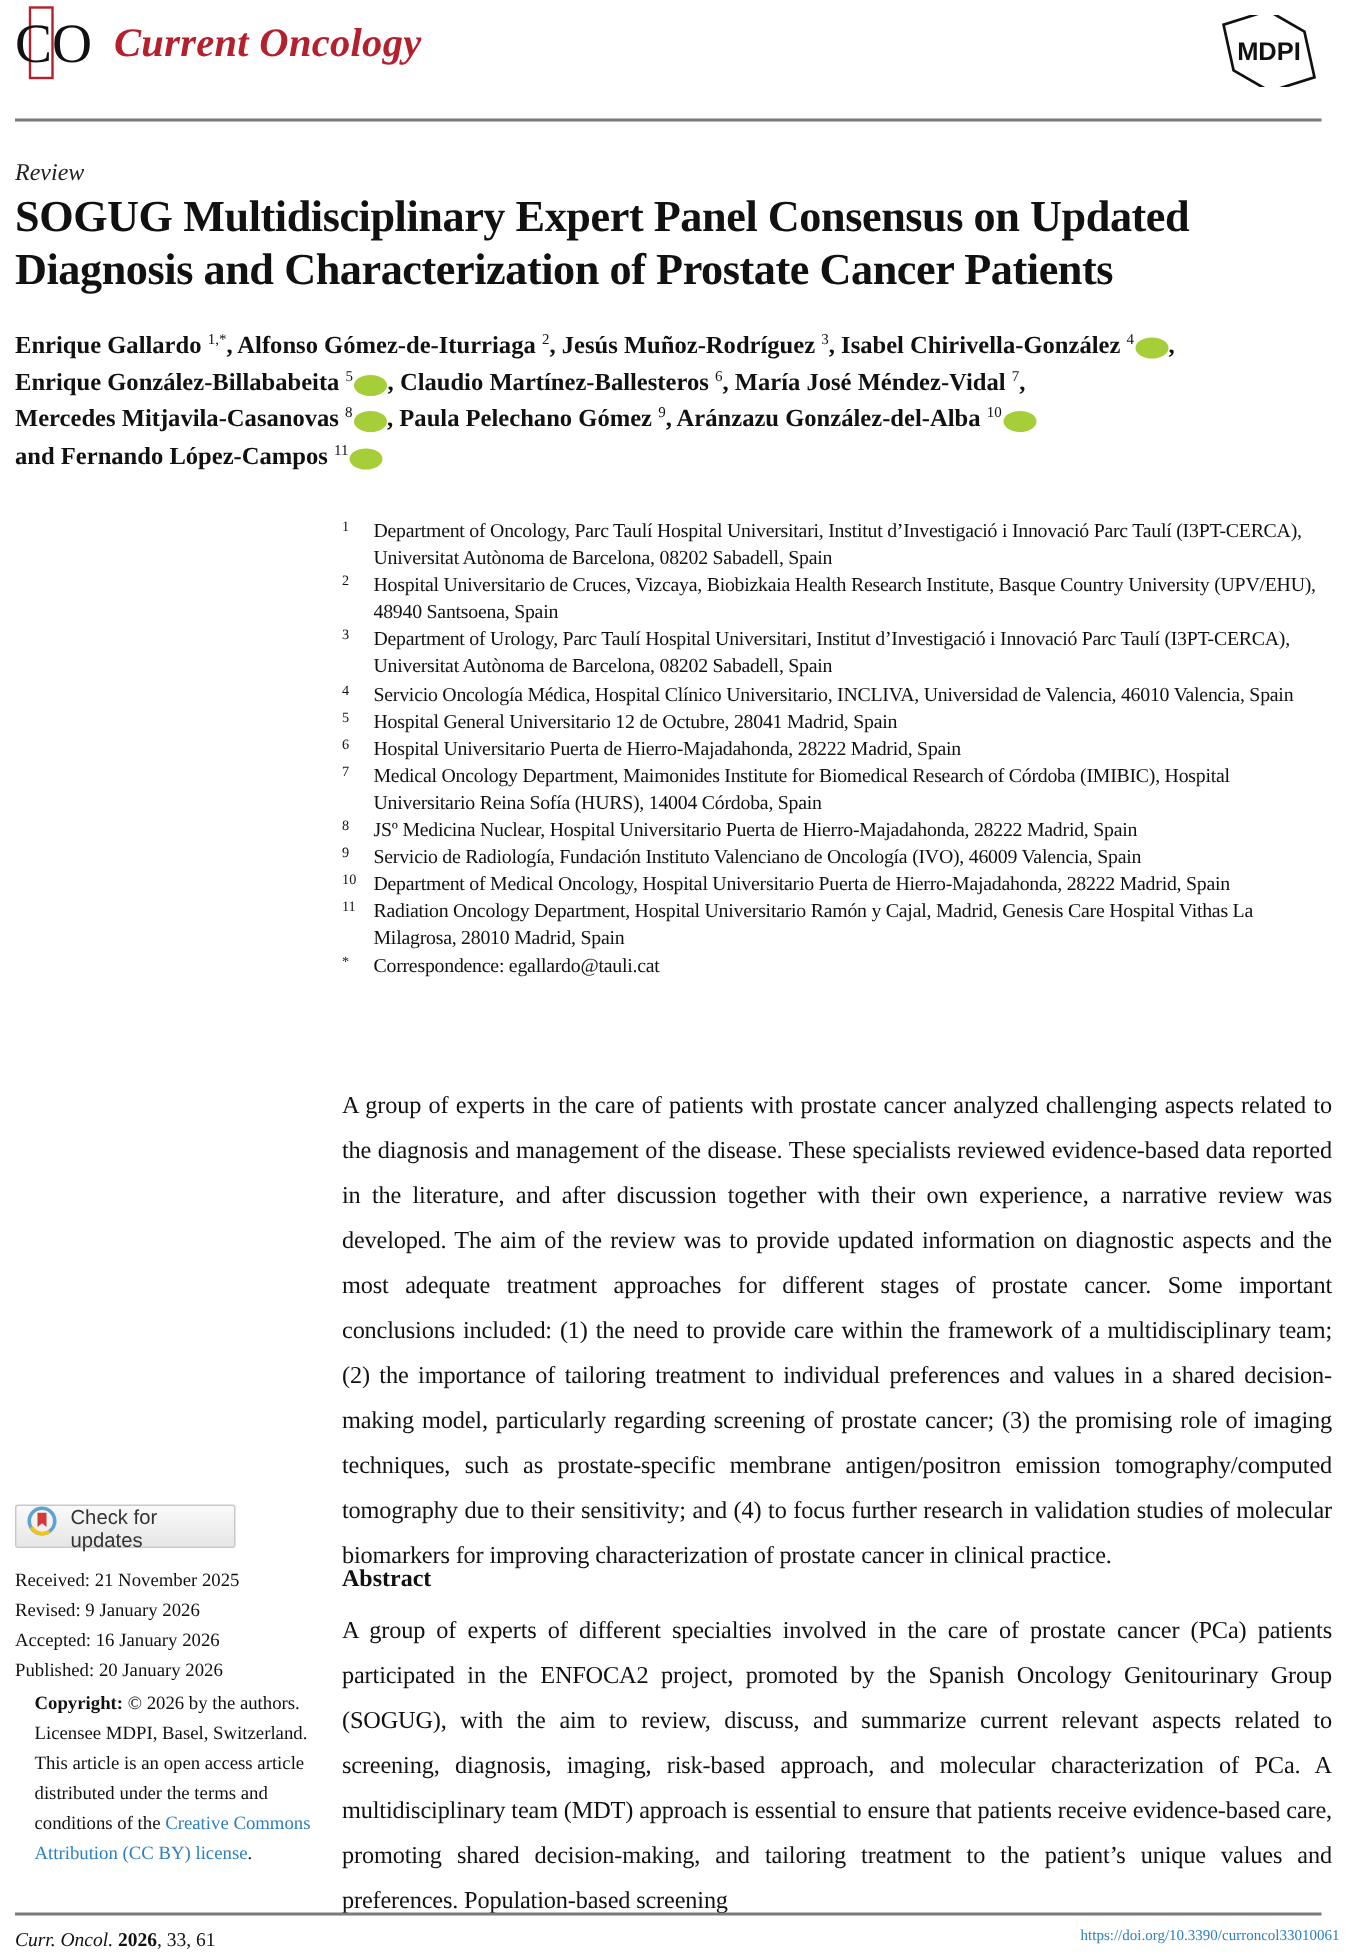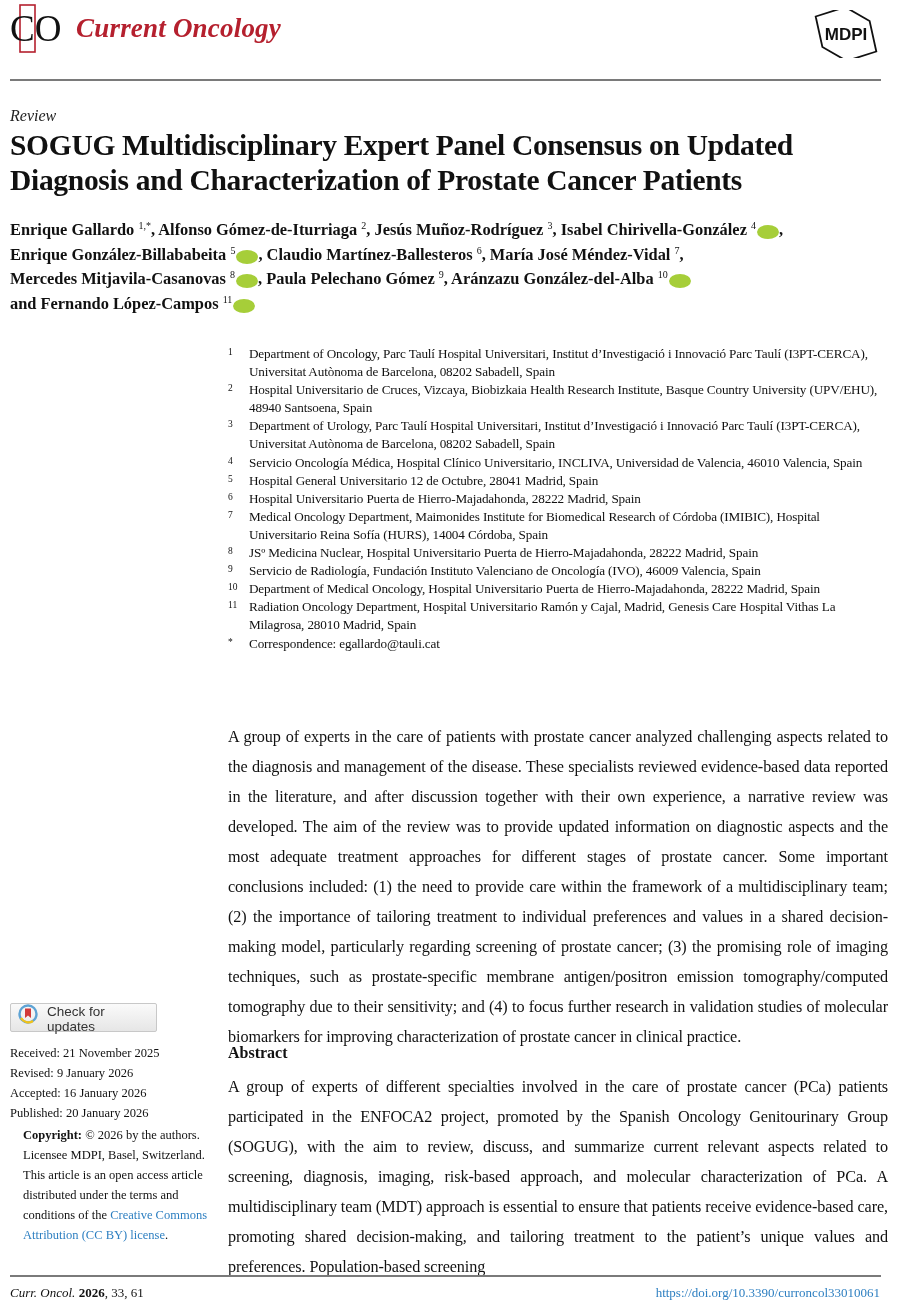--- a/index.html
+++ b/index.html
@@ -40,21 +40,21 @@
   .dates { position: absolute; left: 10px; top: 1043px; font-size: 12.5px; line-height: 20px; color: #111; }
   .copyright { position: absolute; left: 23px; top: 1125px; width: 205px; font-size: 12.5px; line-height: 20px; color: #111; }
   .copyright b { font-weight: bold; }
   .link { color: #2d7fc1; text-decoration: none; }
 
   
   .footer-rule { position: absolute; left: 10px; top: 1275px; width: 871px; height: 1.5px; background: #7a7a7a; }
   .footer-left { position: absolute; left: 10px; top: 1285px; font-size: 13px; color: #111; text-align: center; }
   .footer-left i { font-style: italic; }
   .footer-left b { font-weight: bold; }
-  .footer-right { position: absolute; right: 20px; top: 1285px; font-size: 13px; color: #2d7fc1; }
+  .footer-right { position: absolute; right: 7px; top: 1285px; font-size: 10px; color: #2d7fc1; }
 </style>
 </head>
 <body>
 
 <div class="header">
   <svg class="logo-co" viewBox="0 0 56 50">
     <rect x="10" y="1" width="15" height="47" fill="none" stroke="#b5202e" stroke-width="1.6"></rect>
     <text x="0" y="37" font-family="Liberation Serif, serif" font-size="37" fill="#111">CO</text>
   </svg>
   <div class="journal-name">Current Oncology</div>

